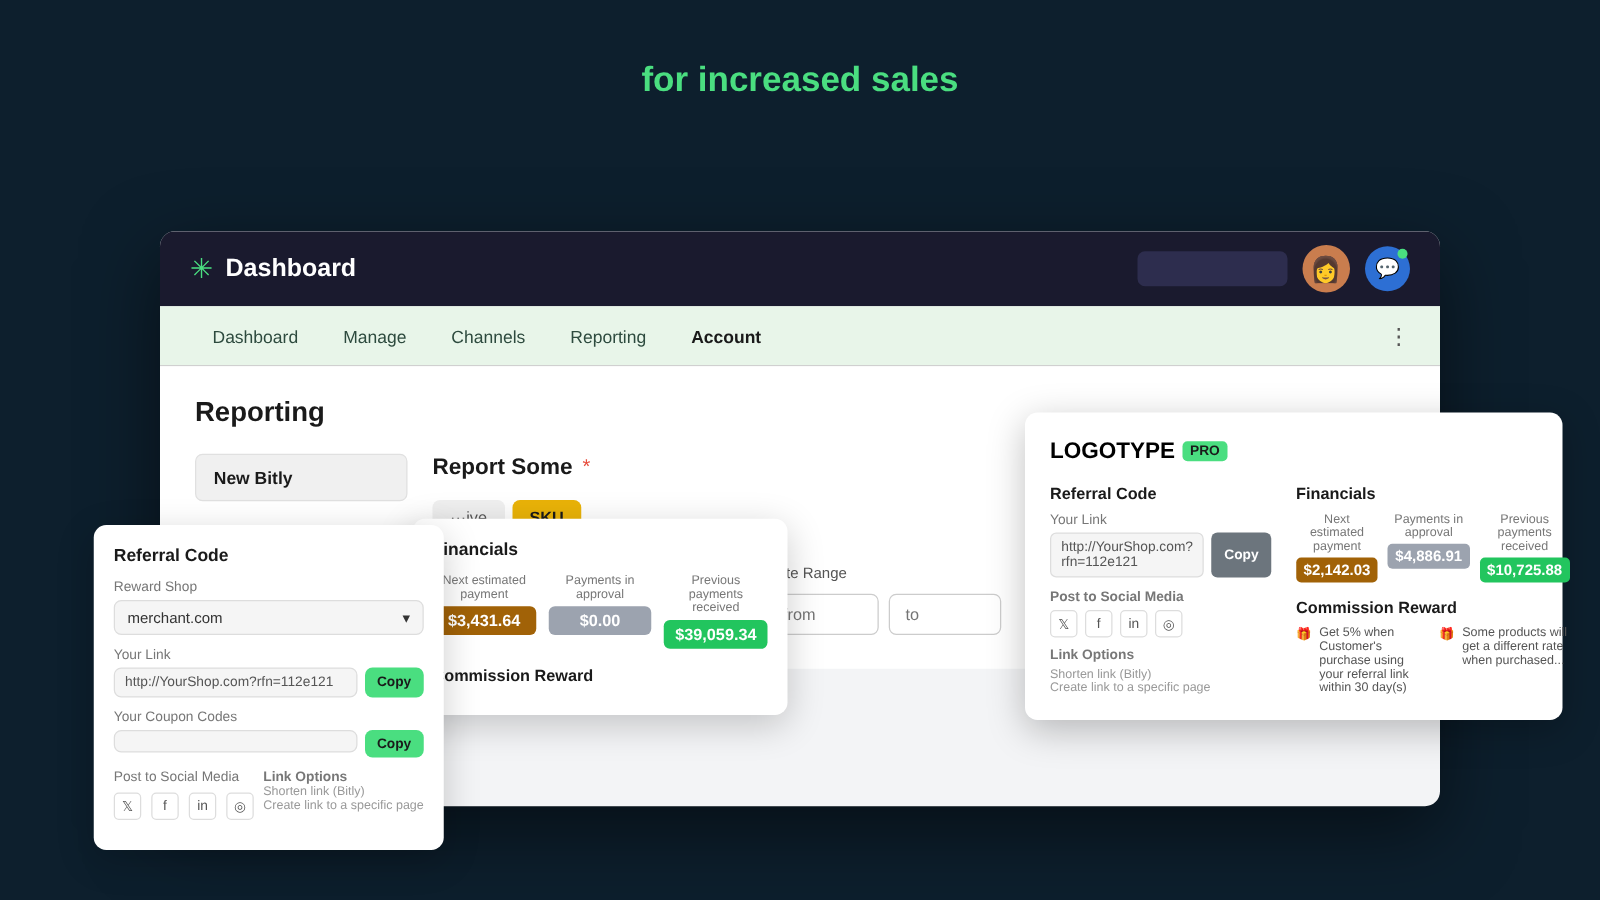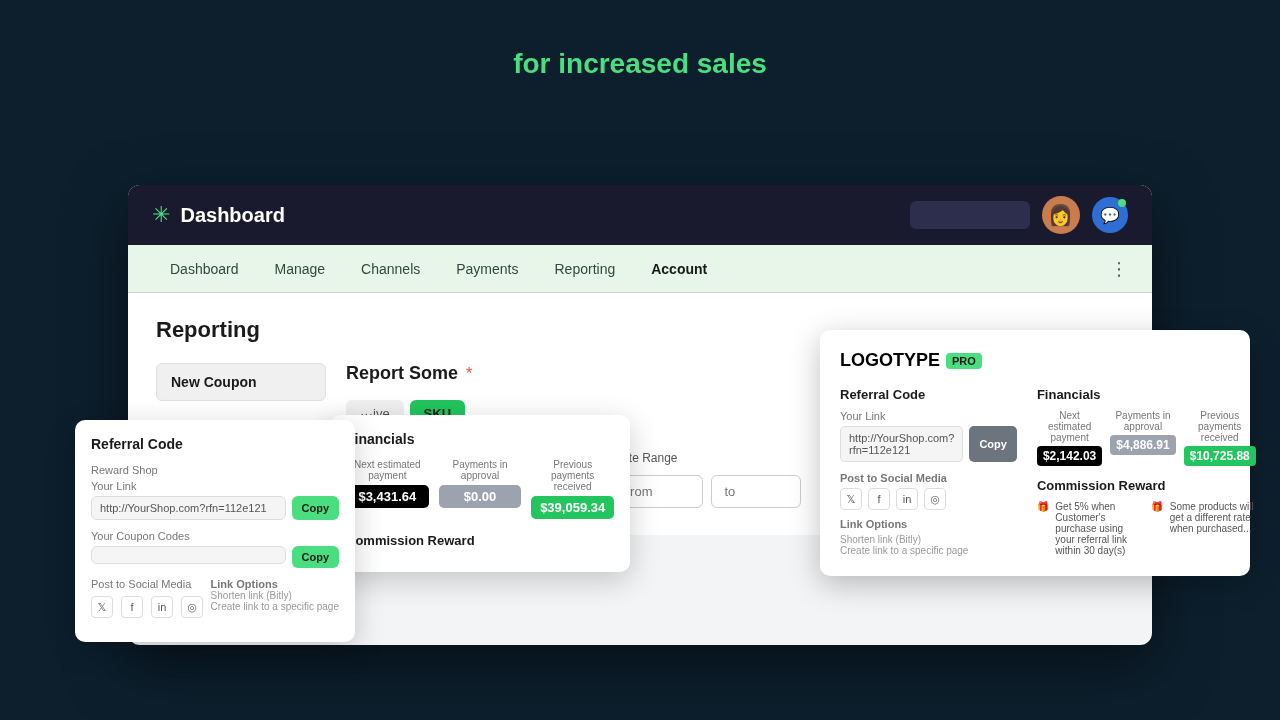--- a/index.html
+++ b/index.html
@@ -208,21 +208,21 @@
     }
     .tab-item {
       padding: 6px 14px;
       border-radius: 6px;
       font-size: 13px;
       cursor: pointer;
       background: #f0f0f0;
       color: #555;
     }
     .tab-item.selected {
-      background: #22c55e;
+      background: #eab308;
       color: #1a1a1a;
       font-weight: 600;
     }
 
     
     .form-row {
       display: flex;
       gap: 16px;
       align-items: flex-start;
       margin-top: 8px;
@@ -444,21 +444,21 @@
       color: #777;
       margin-bottom: 4px;
     }
     .financial-value {
       font-size: 13px;
       font-weight: 700;
       padding: 4px 8px;
       border-radius: 5px;
       color: #fff;
     }
-    .val-blue { background: #000000; }
+    .val-blue { background: #a16207; }
     .val-gray { background: #9ca3af; }
     .val-green { background: #22c55e; }
     .commission-title {
       font-size: 13px;
       font-weight: 700;
       color: #1a1a1a;
       margin-bottom: 8px;
     }
     .commission-item {
       display: flex;
@@ -641,33 +641,32 @@
         💬
         <span class="notif-dot"></span>
       </div>
     </div>
   </div>
 
   <div class="app-nav">
     <div class="nav-item">Dashboard</div>
     <div class="nav-item">Manage</div>
     <div class="nav-item">Channels</div>
-    <div class="nav-item">Payments</div>
     <div class="nav-item">Reporting</div>
     <div class="nav-item active">Account</div>
     <div class="nav-dots">⋮</div>
   </div>
 
   <div class="app-content">
     <div class="page-title">Reporting</div>
 
     <div class="content-layout">
 
       <div class="left-sidebar">
-        <div class="sidebar-btn">New Coupon</div>
+        <div class="sidebar-btn">New Bitly</div>
         <div class="sidebar-btn-secondary">Report Status</div>
       </div>
 
       <div class="report-area">
         <div class="report-type-header">
           <span class="report-type-label">Report Some</span>
           <span class="required-star">*</span>
         </div>
         <div class="tab-row">
           <div class="tab-item">···ive</div>
@@ -706,20 +705,24 @@
           </div>
         </div>
       </div>
     </div>
   </div>
 </div>
 
 <div class="card-referral">
   <div class="card-referral-title">Referral Code</div>
   <div class="card-section-label">Reward Shop</div>
+  <div class="shop-select">
+    <span>merchant.com</span>
+    <span>▾</span>
+  </div>
   <div class="card-section-label">Your Link</div>
   <div class="link-row">
     <div class="link-input">http://YourShop.com?rfn=112e121</div>
     <button class="copy-btn">Copy</button>
   </div>
   <div class="card-section-label">Your Coupon Codes</div>
   <div class="coupon-section">
     <div class="link-row">
       <div class="coupon-input"></div>
       <button class="copy-btn">Copy</button>

